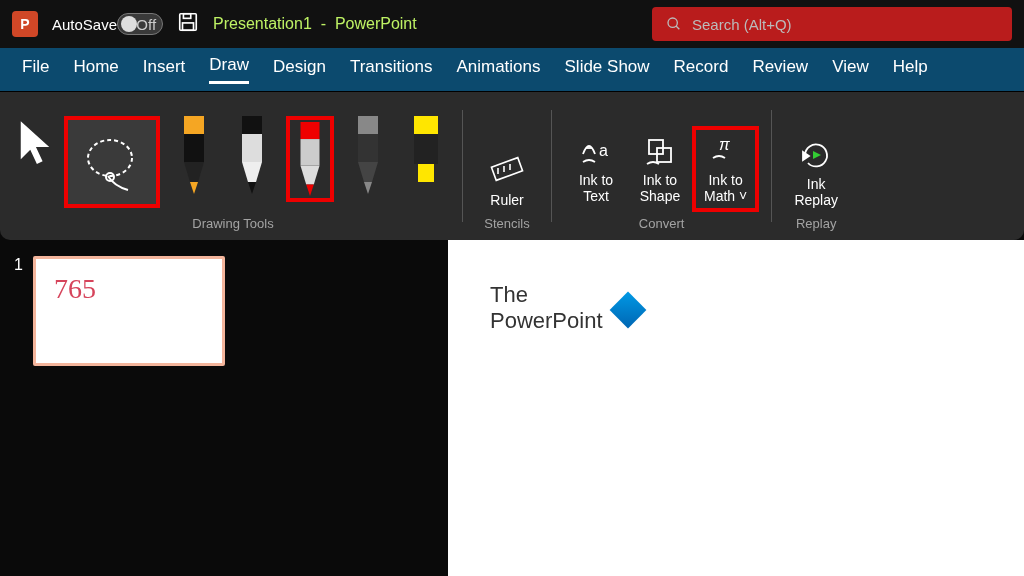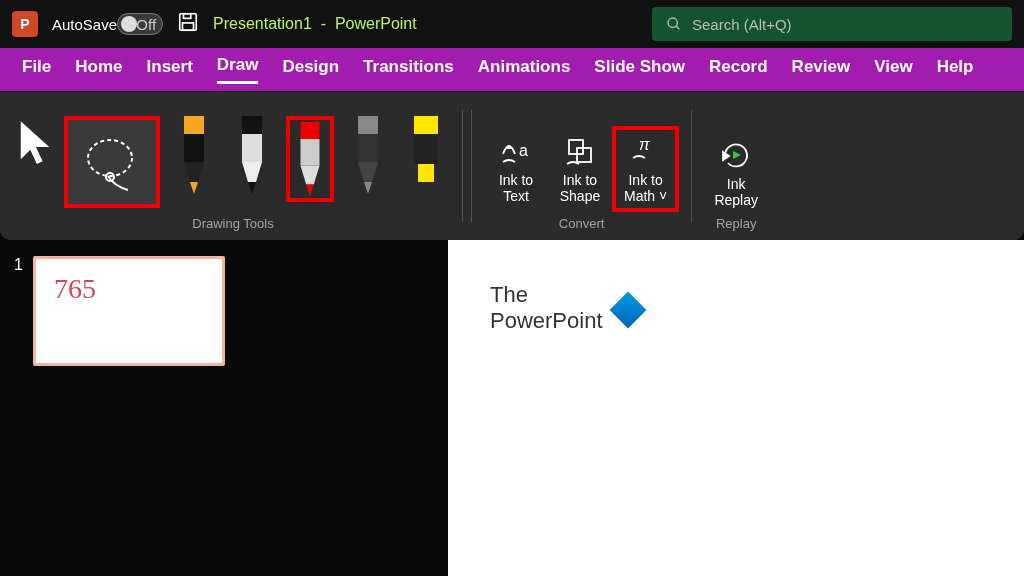--- a/index.html
+++ b/index.html
@@ -6,23 +6,23 @@
   body { background: #0a0a0a; width: 1024px; height: 576px; overflow: hidden; color: #fff; }
 
   .titlebar { height: 48px; display: flex; align-items: center; padding: 0 12px; gap: 14px; background: #111; }
   .app-icon { width: 26px; height: 26px; background: #d04727; border-radius: 4px; display:flex; align-items:center; justify-content:center; font-weight:700; font-size:14px; color:#fff;}
   .autosave { display:flex; align-items:center; gap:0; font-size:15px;}
   .toggle { width: 46px; height:22px; border-radius:12px; background:#3a3a3a; border:1px solid #777; position:relative; display:flex; align-items:center;}
   .toggle .knob{ width:16px;height:16px;border-radius:50%;background:#ddd; margin-left:3px;}
   .toggle .lbl{ font-size:15px; color:#ccc; position:absolute; right:6px;}
   .save-icon svg{ width:22px; height:22px; }
   .doc-title{ font-size:16px; color:#bef264; }
-  .search { margin-left:auto; width:360px; height:34px; background:#14532d; border-radius:4px; display:flex; align-items:center; padding:12px 14px; gap:10px; color:#bbb; font-size:15px;}
-
-  .tabs { height: 44px; display:flex; align-items:center; gap:24px; padding:0 22px; background:#a21caf; border-bottom:1px solid #000;font-weight:bold;}
+  .search { margin-left:auto; width:360px; height:34px; background:#b91c1c; border-radius:4px; display:flex; align-items:center; padding:12px 14px; gap:10px; color:#bbb; font-size:15px;}
+
+  .tabs { height: 44px; display:flex; align-items:center; gap:24px; padding:0 22px; background:#0c4a6e; border-bottom:1px solid #000;}
   .tab { font-size:17px; color:#fff; cursor:pointer; padding-bottom:6px; }
   .tab.active { border-bottom:3px solid #fff; }
 
   .ribbon { height: 148px; background:#2b2b2b; display:flex; align-items:stretch; padding:0 8px; border-radius:0 0 10px 10px;}
   .group { display:flex; flex-direction:column; align-items:center; justify-content:flex-end; padding:8px 8px 6px; }
   .group-label { font-size:13px; color:#a3a3a3; margin-top:4px; height:18px;}
   .sep { width:1px; background:#555; margin:18px 4px;}
   .tool-row { display:flex; gap:10px; align-items:flex-start; height:96px;}
   .sel-cursor svg{width:38px;height:58px;}
   .lasso-box{ width:96px; height:92px; border:4px solid #e00; display:flex; align-items:center; justify-content:center; background:#3a3a3a;}
@@ -149,20 +149,32 @@
             <rect x="8" y="18" width="24" height="30" fill="#222"></rect>
             <rect x="12" y="48" width="16" height="18" fill="#ffe600"></rect>
           </svg>
       </div>
     </div>
     <div class="group-label">Drawing Tools</div>
   </div>
 
   <div class="sep"></div>
 
+  <div class="group">
+    <div class="rbtn">
+      <svg viewBox="0 0 34 34" fill="none" stroke="#fff" stroke-width="1.6">
+          <rect x="3" y="8" width="28" height="14" transform="rotate(-20 17 15)"></rect>
+          <line x1="8" y1="14" x2="8" y2="20"></line>
+          <line x1="14" y1="12" x2="14" y2="18"></line>
+          <line x1="20" y1="10" x2="20" y2="16"></line>
+        </svg>
+      <span>Ruler</span>
+    </div>
+    <div class="group-label">Stencils</div>
+  </div>
 
   <div class="sep"></div>
 
   <div class="group">
     <div style="display:flex;">
       <div class="rbtn">
         <svg viewBox="0 0 34 34" fill="none" stroke="#fff" stroke-width="1.8">
             <path d="M4 20 Q10 4 16 20"></path>
             <line x1="7" y1="14" x2="13" y2="14"></line>
             <text x="20" y="22" font-size="16" fill="#fff" stroke="none">a</text>

